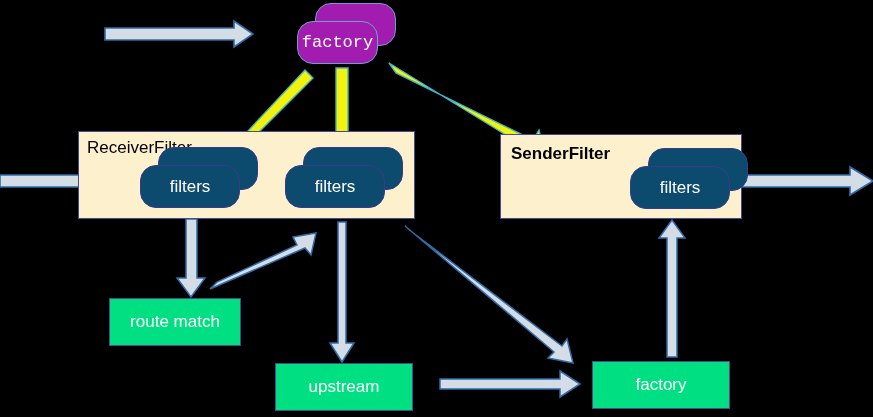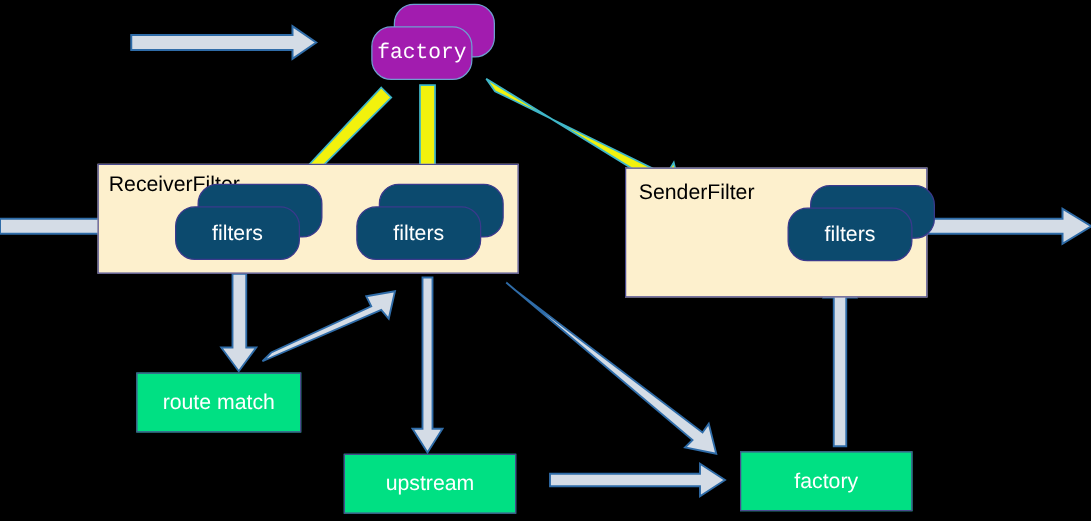--- a/index.html
+++ b/index.html
@@ -130,21 +130,21 @@
 
     <g>
       <path d="M742,175 L850,175 L850,167 L873,181 L850,195 L850,187 L742,187 Z" fill="#d4dce6" stroke="#2f6ca8" stroke-width="1.6"></path>
     </g>
   </svg>
 
   <div class="group-box" style="left:78px;top:131px;width:337px;height:88px;">
     <div class="group-label" style="left:8px;top:6px;">ReceiverFilter</div>
   </div>
 
-  <div class="group-box" style="left:500px;top:134px;width:242px;height:104px;">
+  <div class="group-box" style="left:500px;top:134px;width:242px;height:85px;font-weight:bold;">
     <div class="group-label" style="left:10px;top:9px;">SenderFilter</div>
   </div>
 
   <div class="stack-node node-factory" style="left:297px;top:3px;width:99px;height:61px;">
     <div class="back"></div>
     <div class="front">
       <span>factory</span>
     </div>
   </div>
 

